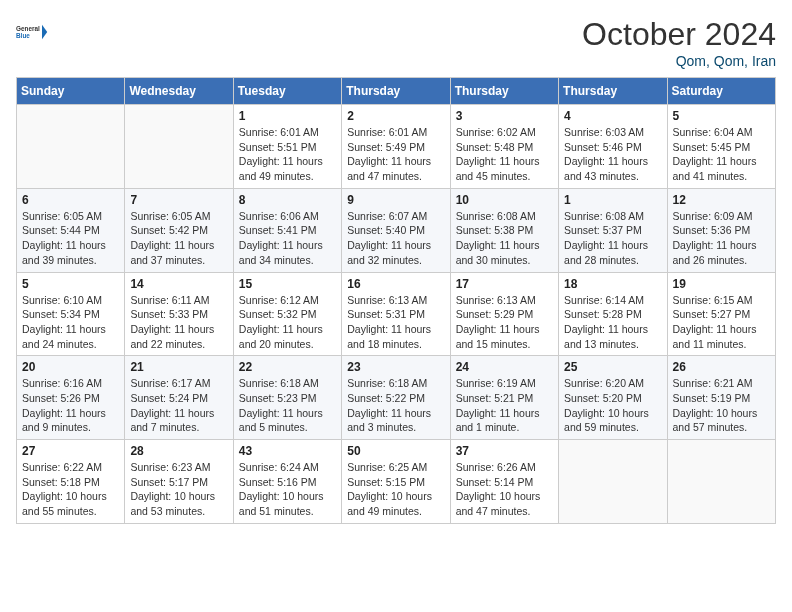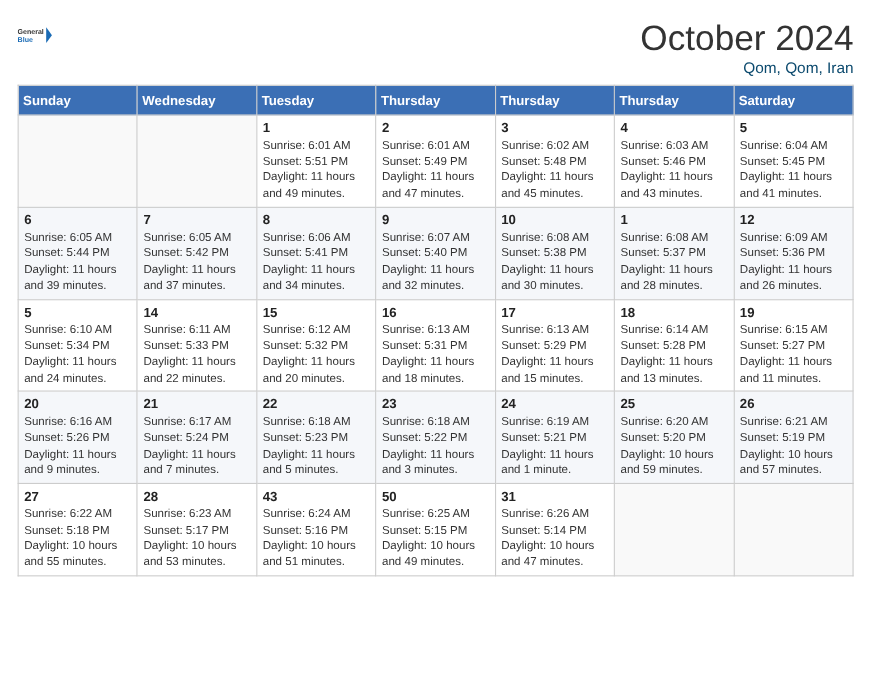--- a/index.html
+++ b/index.html
@@ -232,20 +232,20 @@
         </td>
         <td>
           <div class="day-number">43</div>
           <div class="day-info">Sunrise: 6:24 AM<br>Sunset: 5:16 PM<br>Daylight: 10 hours and 51 minutes.</div>
         </td>
         <td>
           <div class="day-number">50</div>
           <div class="day-info">Sunrise: 6:25 AM<br>Sunset: 5:15 PM<br>Daylight: 10 hours and 49 minutes.</div>
         </td>
         <td>
-          <div class="day-number">31</div>
+          <div class="day-number">37</div>
           <div class="day-info">Sunrise: 6:26 AM<br>Sunset: 5:14 PM<br>Daylight: 10 hours and 47 minutes.</div>
         </td>
         <td class="empty"></td>
         <td class="empty"></td>
       </tr>
     </tbody>
 </table>
 
 </body></html>

